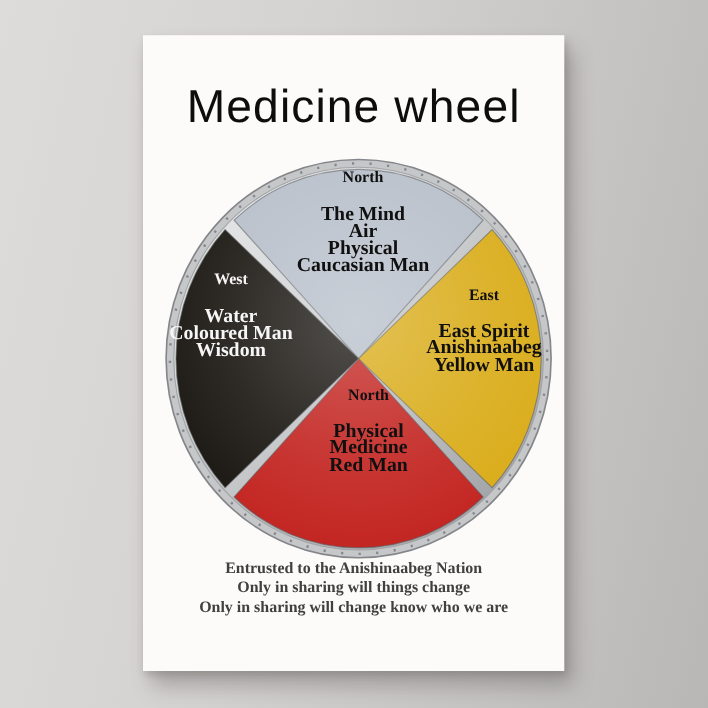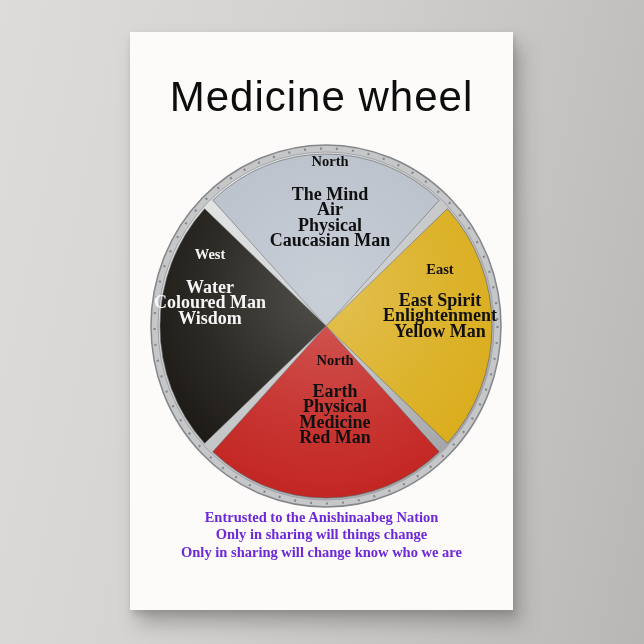--- a/index.html
+++ b/index.html
@@ -71,21 +71,21 @@
   .footer {
     position: absolute;
     top: 477px;
     left: 0;
     width: 100%;
     text-align: center;
     font-family: "Liberation Serif", serif;
     font-weight: bold;
     font-size: 14.5px;
     line-height: 17.4px;
-    color: #6d28d9;
+    color: #404040;
   }
 </style>
 </head>
 <body>
 
 <div class="stage">
   <div class="poster">
 
     <h1 class="title">Medicine wheel</h1>
 
@@ -131,29 +131,28 @@
         <div>Water</div>
         <div>Coloured Man</div>
         <div>Wisdom</div>
       </div>
     </div>
 
     <div class="q-block q-east q-dark">
       <div class="q-dir">East</div>
       <div class="q-lines">
         <div>East Spirit</div>
-        <div>Enlightenment</div>
+        <div>Anishinaabeg</div>
         <div>Yellow Man</div>
       </div>
     </div>
 
     <div class="q-block q-south q-dark">
       <div class="q-dir">North</div>
       <div class="q-lines">
-        <div>Earth</div>
         <div>Physical</div>
         <div>Medicine</div>
         <div>Red Man</div>
       </div>
     </div>
 
     <div class="footer">
       <div>Entrusted to the Anishinaabeg Nation</div>
       <div>Only in sharing will things change</div>
       <div>Only in sharing will change know who we are</div>

